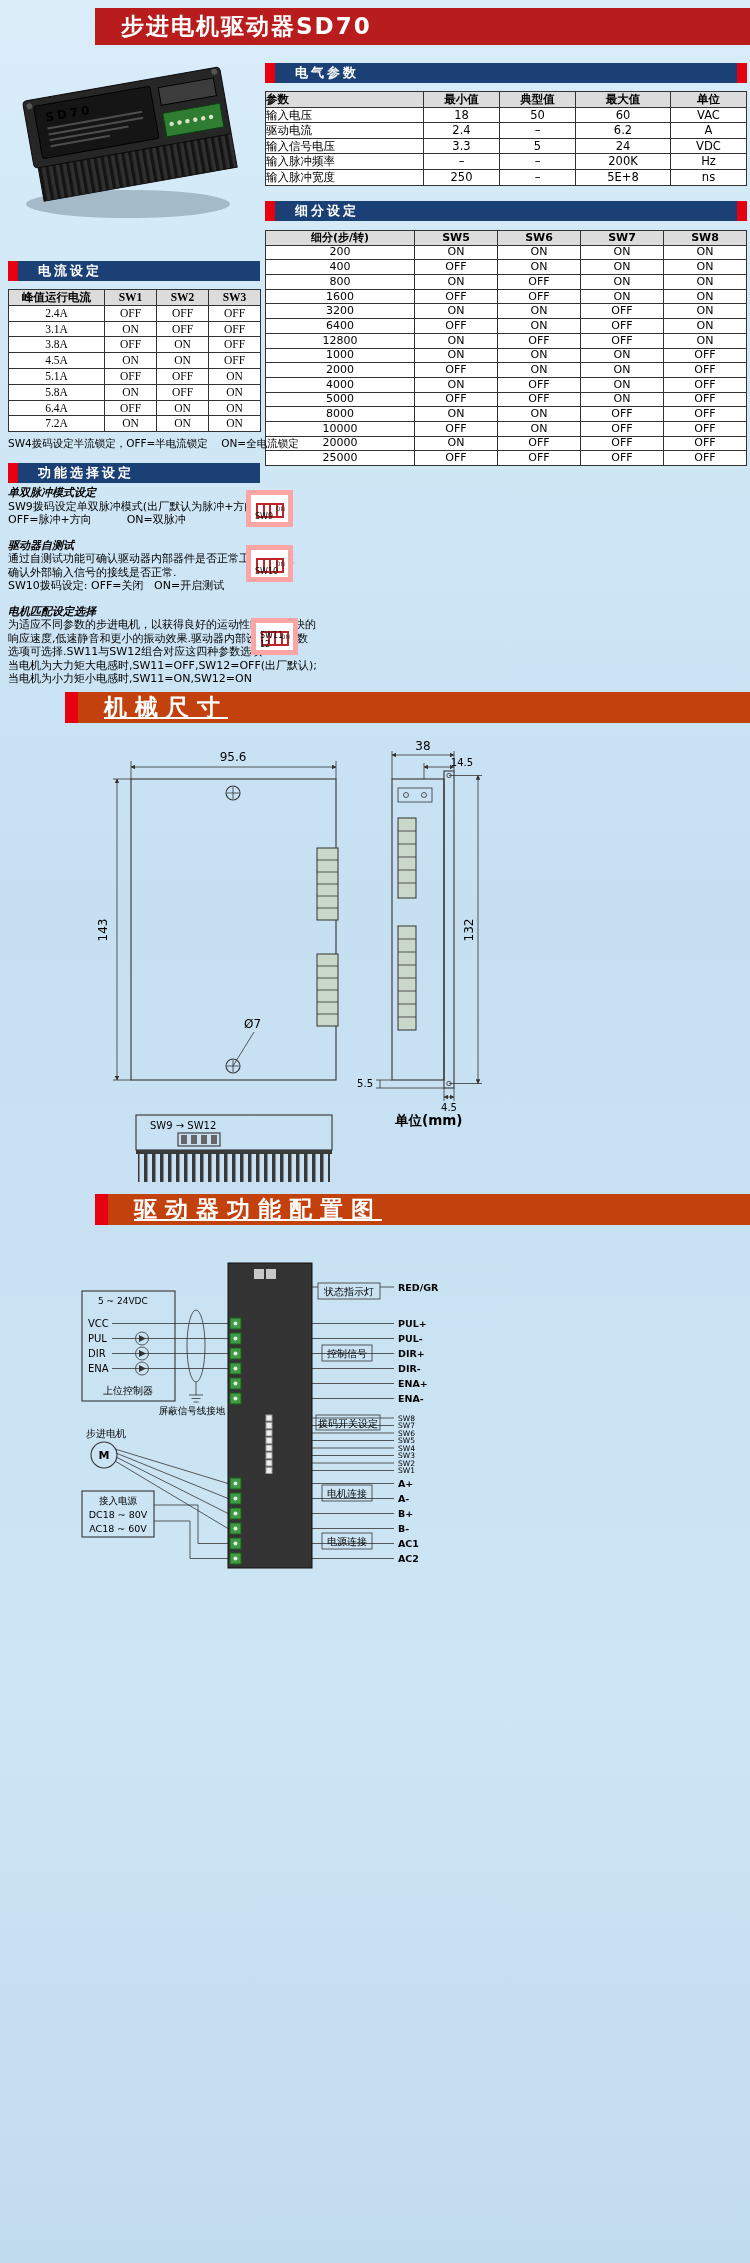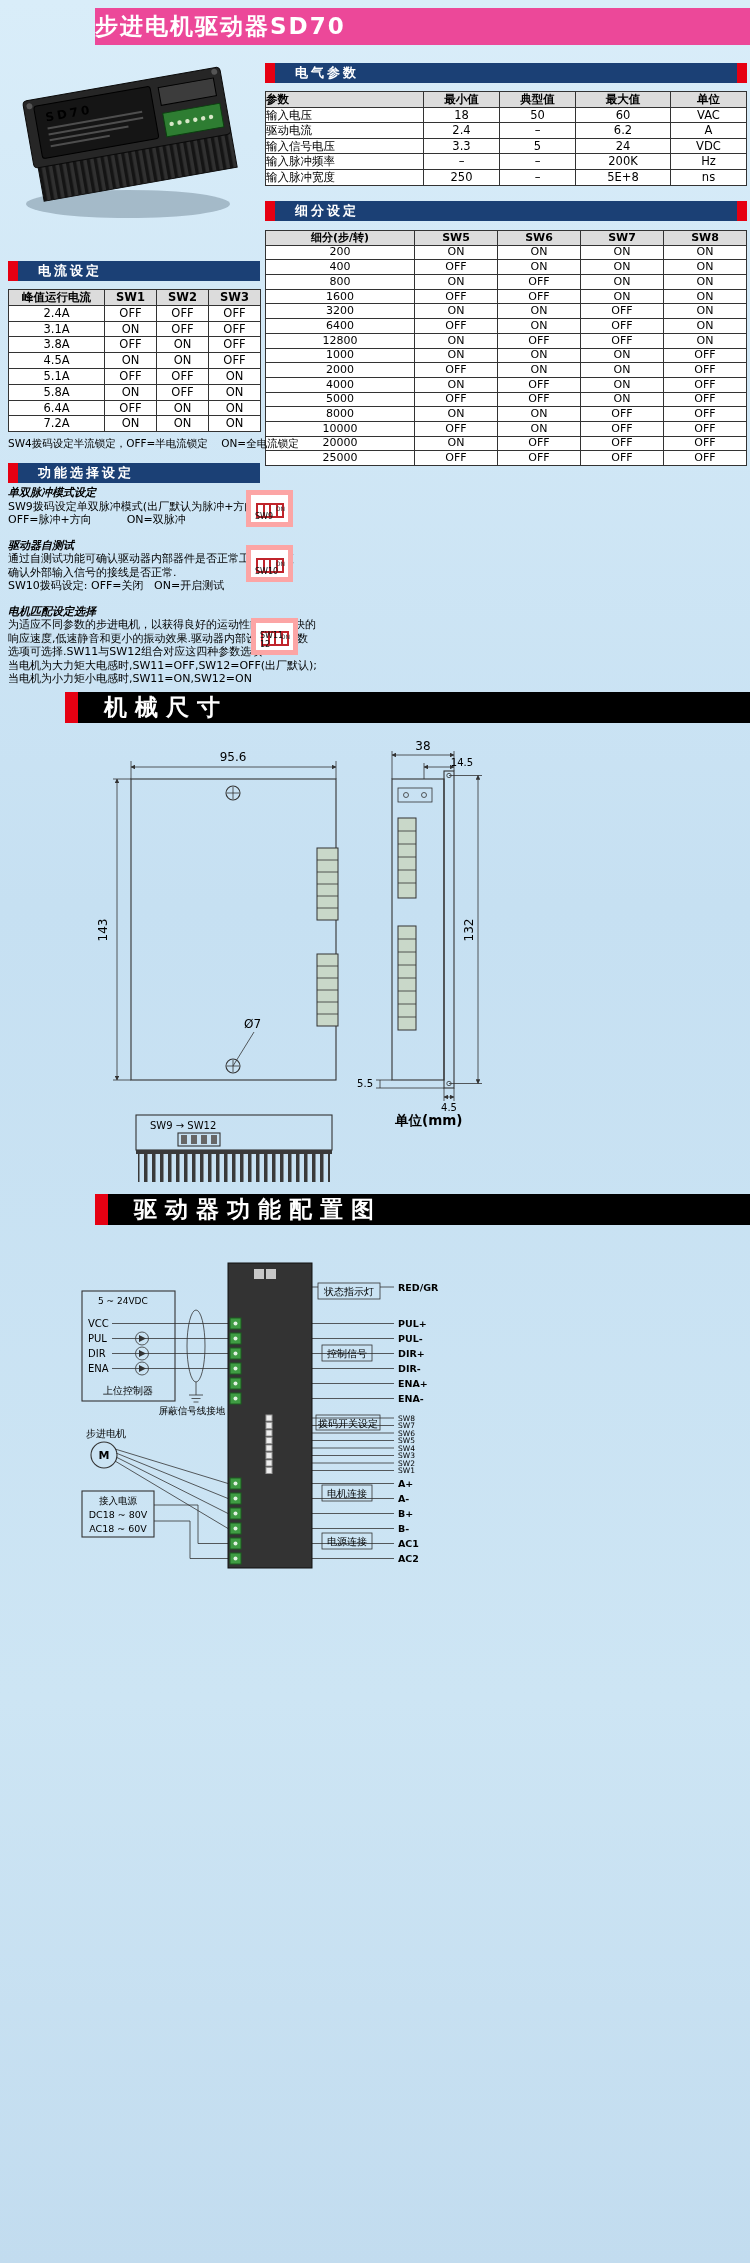--- a/index.html
+++ b/index.html
@@ -2,44 +2,44 @@
 <html><head>
 <meta charset="utf-8">
 <style>
   html,body{margin:0;padding:0;}
   body{
     width:750px;height:2263px;position:relative;overflow:hidden;
     background:linear-gradient(180deg,#d9edf9 0%,#c6e0f2 40%,#cde5f4 75%,#c2dcef 100%);
     font-family:"DejaVu Sans","Liberation Sans",sans-serif;color:#000;
   }
   
-  .title-bar{position:absolute;left:95px;top:8px;right:0;height:37px;background:#ec4899;
-    display:flex;align-items:center;box-sizing:border-box;}
+  .title-bar{position:absolute;left:95px;top:8px;right:0;height:37px;background:#b91c1c;
+    display:flex;align-items:center;padding-left:26px;box-sizing:border-box;}
   .title-text{color:#fff;font-size:23px;font-weight:bold;letter-spacing:2px;}
   
   .sec-h{position:absolute;height:20px;display:flex;}
   .sec-h .red{width:10px;background:#e60012;}
   .sec-h .bar{flex:1;background:#1b4075;color:#fff;font-size:13px;font-weight:bold;
     display:flex;align-items:center;padding-left:20px;letter-spacing:3px;}
   
   .banner{position:absolute;height:31px;display:flex;}
   .banner .b-red{width:13px;background:#e60012;}
-  .banner .b-bar{flex:1;background:#000000;color:#fff;font-size:23px;font-weight:bold;
-    display:flex;align-items:center;padding-left:26px;letter-spacing:8px;}
+  .banner .b-bar{flex:1;background:#c2410c;color:#fff;font-size:23px;font-weight:bold;
+    display:flex;align-items:center;padding-left:26px;letter-spacing:8px;text-decoration:underline;}
   
   table{position:absolute;border-collapse:collapse;table-layout:fixed;background:#fff;}
   th,td{border:1px solid #333;text-align:center;padding:0;line-height:1.1;}
   th{background:#dcdcdc;font-weight:bold;}
   #elec-table{left:265px;top:91px;width:481px;}
   #elec-table th,#elec-table td{height:14.6px;font-size:11.5px;}
   #elec-table td:first-child,#elec-table th:first-child{text-align:left;}
   #micro-table{left:265px;top:230px;width:481px;}
   #micro-table th,#micro-table td{height:13.7px;font-size:11px;}
   #cur-table{left:8px;top:289px;width:252px;}
-  #cur-table th,#cur-table td{height:14.8px;font-size:11.5px;}
+  #cur-table th,#cur-table td{height:14.8px;font-size:11.5px;font-family:Liberation Serif, serif;}
   
   .note{position:absolute;left:8px;top:437px;width:330px;font-size:10.5px;white-space:pre;}
   #func-area{position:absolute;left:8px;top:486px;width:312px;}
   .f-title{font-size:11px;font-weight:bold;line-height:13.5px;white-space:pre;font-style:italic;}
   .f-line{font-size:11px;line-height:13.5px;white-space:pre;}
   .mt{margin-top:12px;}
   
   .dip{position:absolute;width:47px;height:37px;background:#fff;border:5px solid #fca5a5;box-sizing:border-box;}
   .dip-sw{position:absolute;left:5px;top:8px;width:28px;height:15px;background:#c0242b;
     display:flex;gap:2px;padding:2px;box-sizing:border-box;}

